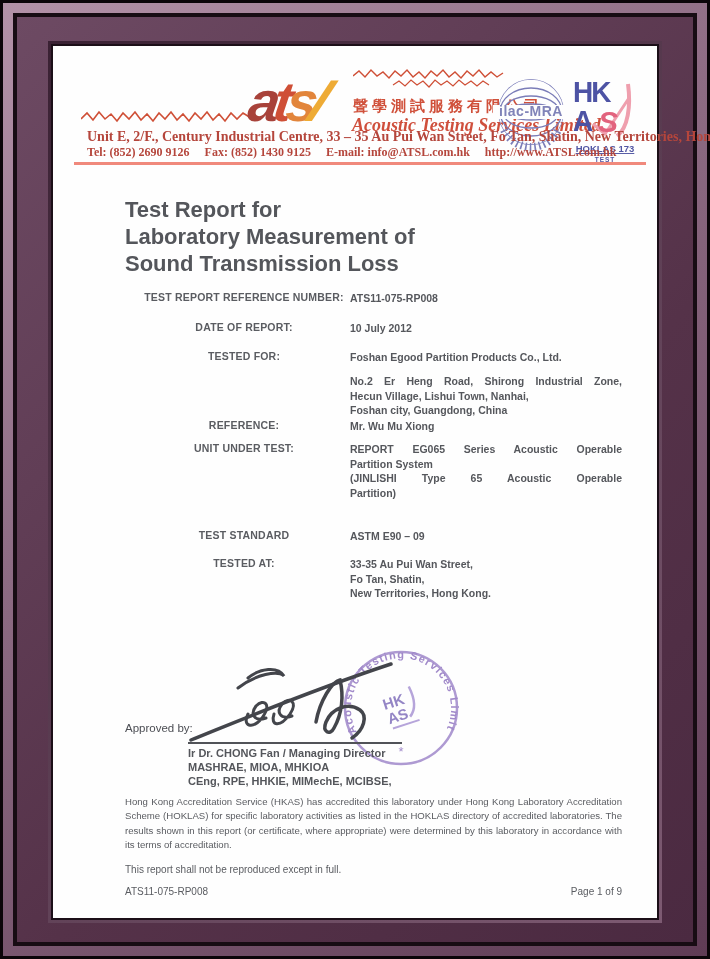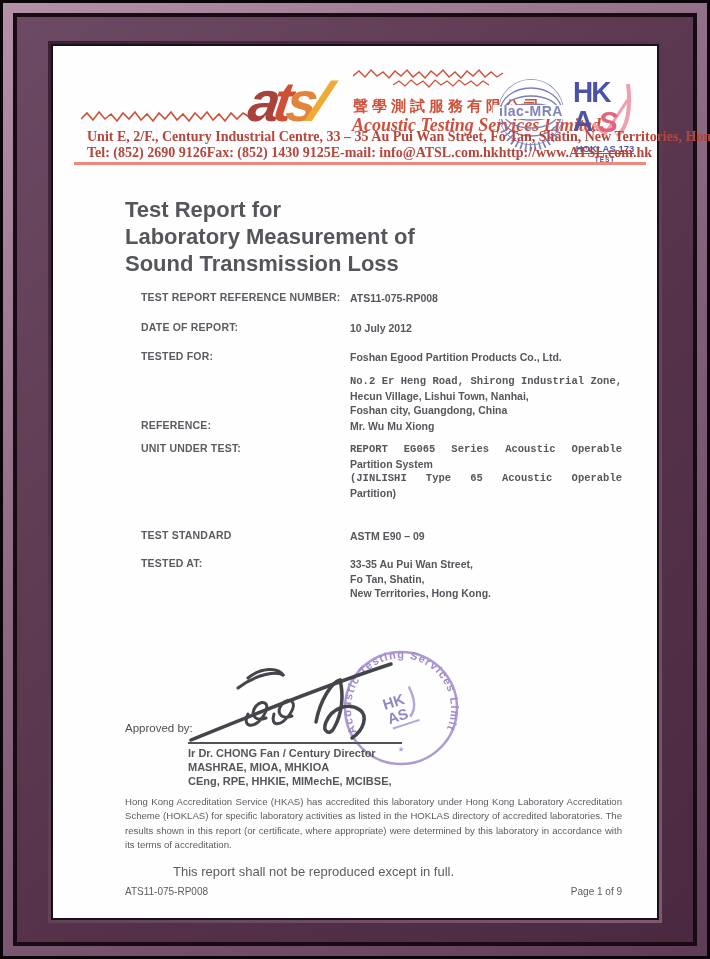--- a/index.html
+++ b/index.html
@@ -16,35 +16,35 @@
   
   .atsl-logo{left:196px;top:28px;font-size:56px;font-weight:bold;font-style:italic;letter-spacing:-6px;transform:skewX(-8deg);line-height:56px;}
   .atsl-logo span{display:inline-block;}
   .atsl-logo .l0{color:#a8423a;}
   .atsl-logo .l1{color:#cf4f36;}
   .atsl-logo .l2{color:#e2853b;}
   .atsl-logo .l3{color:#eeab35;transform:skewX(-18deg);}
   .zh-name{left:300px;top:51px;font-family:"Liberation Serif",serif;font-size:15px;font-weight:bold;color:#d0503a;letter-spacing:4px;white-space:nowrap;}
   .en-name{left:299px;top:69px;font-family:"Liberation Serif",serif;font-size:18px;font-weight:bold;font-style:italic;color:#cf4f3c;white-space:nowrap;}
   .addr1{left:34px;top:83px;font-family:"Liberation Serif",serif;font-size:14px;font-weight:bold;color:#b5463c;white-space:nowrap;}
-  .addr2{left:34px;top:99px;font-family:"Liberation Serif",serif;font-size:14px;font-weight:bold;color:#b5463c;display:flex;white-space:nowrap;align-items:flex-end;}
+  .addr2{left:34px;top:99px;font-family:"Liberation Serif",serif;font-size:12px;font-weight:bold;color:#b5463c;display:flex;gap:15px;white-space:nowrap;align-items:flex-end;}
   .rule{left:21px;top:116px;width:572px;height:3px;background:#f0897c;}
   
   .title{left:72px;top:150px;font-size:22px;line-height:27px;font-weight:bold;color:#54565b;}
   
-  .flabel{position:absolute;left:88px;width:222px;font-size:10.5px;font-weight:bold;color:#5a5c61;letter-spacing:.2px;}
+  .flabel{position:absolute;left:80px;width:222px;font-size:10.5px;font-weight:bold;color:#5a5c61;letter-spacing:.2px;text-align:center;}
   .fvalue{position:absolute;left:297px;width:272px;font-size:10.5px;font-weight:bold;color:#55575c;line-height:14.6px;}
-  .j{text-align:justify;text-align-last:justify;font-family:Liberation Mono, monospace;}
+  .j{text-align:justify;text-align-last:justify;}
   
   .approved-by{left:72px;top:676px;font-size:11.5px;color:#4c4e54;}
   .sig-line{left:135px;top:696px;width:214px;height:2px;background:#515358;}
   .sig-name{left:135px;top:700px;font-size:11px;line-height:14px;font-weight:bold;color:#54565b;}
   
   .accred{left:72px;top:749px;width:497px;font-size:9.6px;line-height:14.4px;color:#5a5c61;text-align:justify;}
-  .repro{left:72px;top:818px;font-size:13px;color:#5a5c61;margin-left:48px;}
+  .repro{left:72px;top:818px;font-size:10px;color:#5a5c61;}
   .footer-row{left:72px;top:840px;width:497px;display:flex;justify-content:space-between;font-size:10px;color:#5a5c61;}
 </style>
 </head>
 <body>
 
 <div class="scene">
   <div class="f-light"></div>
   <div class="f-groove"></div>
   <div class="f-main"></div>
   <div class="f-lip"></div>
@@ -170,21 +170,21 @@
         <path d="M52,36 C70,22 92,18 98,24 C92,14 74,16 62,26" stroke-width="3"></path>
         <path d="M62,62 C56,74 66,78 76,66 C86,52 78,46 70,54 C64,62 68,70 80,66" stroke-width="3"></path>
         <path d="M88,62 C84,74 94,76 104,62 C112,50 104,44 96,52 C90,60 94,68 106,64" stroke-width="3"></path>
         <path d="M130,70 C134,48 146,30 154,28 C158,44 156,62 148,76 C144,84 136,80 140,70 C146,56 162,50 174,58 C182,64 178,78 166,86" stroke-width="3.5"></path>
       </g>
     </svg>
 
     <div class="abs approved-by">Approved by:</div>
     <div class="abs sig-line"></div>
     <div class="abs sig-name">
-      <div>Ir Dr. CHONG Fan / Century Director</div>
+      <div>Ir Dr. CHONG Fan / Managing Director</div>
       <div>MASHRAE, MIOA, MHKIOA</div>
       <div>CEng, RPE, HHKIE, MIMechE, MCIBSE,</div>
     </div>
 
     <div class="abs accred">Hong Kong Accreditation Service (HKAS) has accredited this laboratory under Hong Kong Laboratory Accreditation Scheme (HOKLAS) for specific laboratory activities as listed in the HOKLAS directory of accredited laboratories. The results shown in this report (or certificate, where appropriate) were determined by this laboratory in accordance with its terms of accreditation.</div>
     <div class="abs repro">This report shall not be reproduced except in full.</div>
     <div class="abs footer-row">
       <span>ATS11-075-RP008</span>
       <span>Page 1 of 9</span>
     </div>

